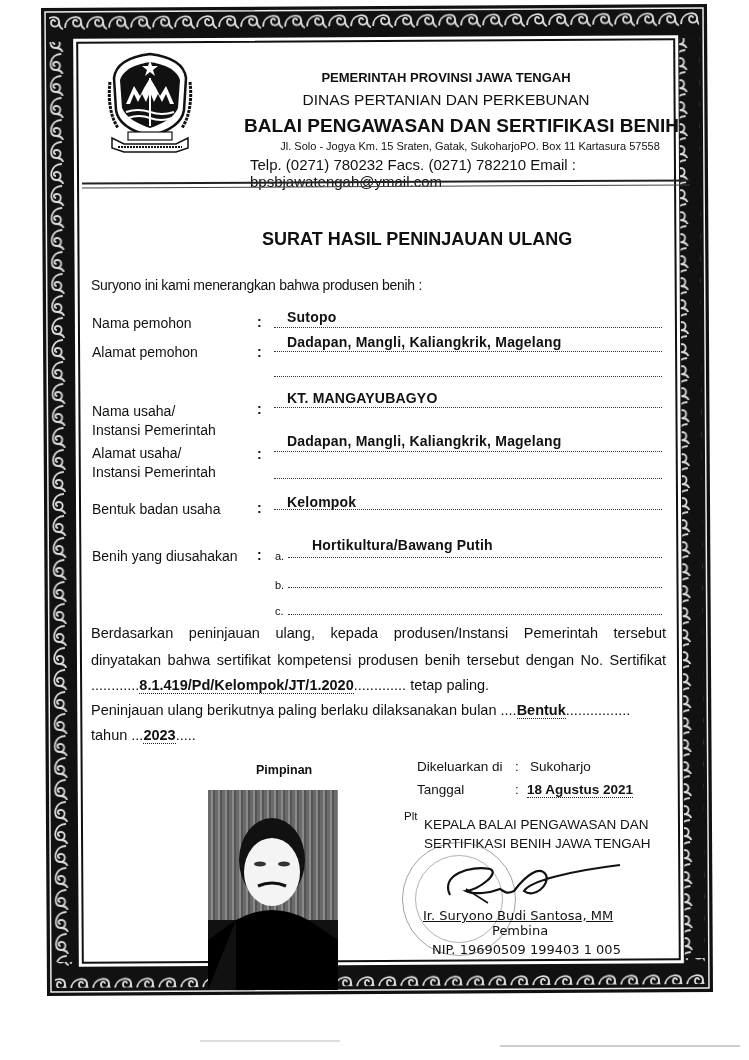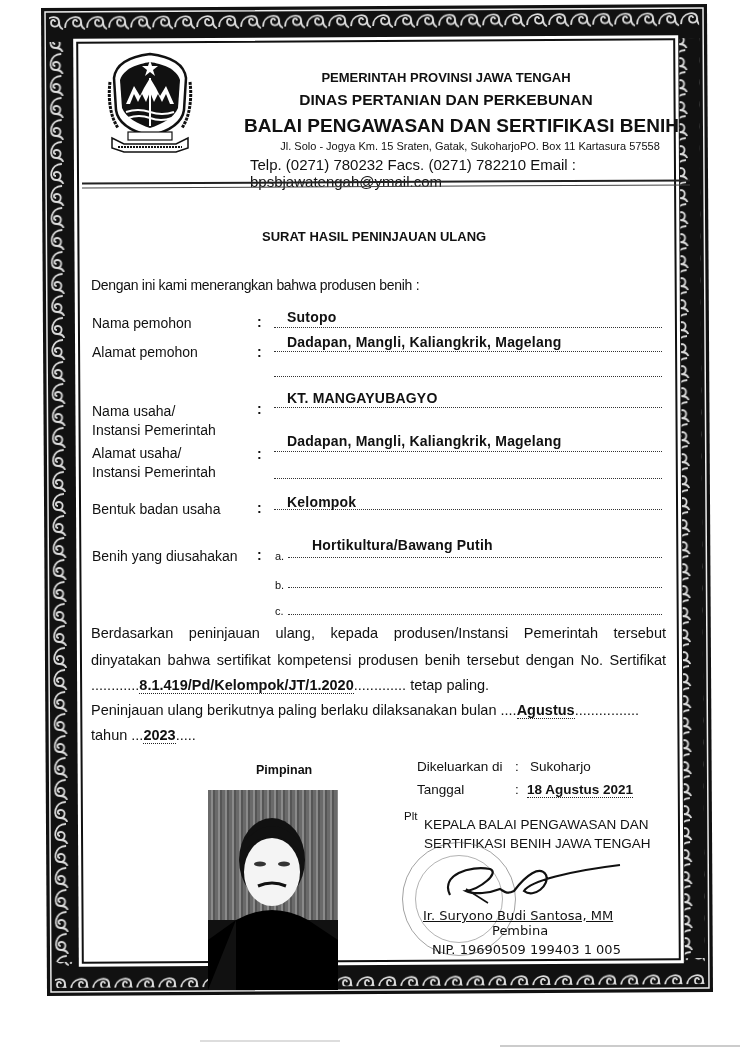--- a/index.html
+++ b/index.html
@@ -6,30 +6,30 @@
   body { width:749px; height:1060px; position:relative; overflow:hidden; font-family:"Liberation Sans", sans-serif; color:#111; }
   .abs { position:absolute; }
 
   
   .frame-outer { position:absolute; left:44px; top:6px; width:666px; height:988px; background:#111; transform:rotate(-0.35deg); }
   .frame-inner { position:absolute; left:79px; top:40px; width:595px; height:918px; background:#fff; border:2px solid #111; transform:rotate(-0.35deg); box-shadow:0 0 0 3px #fff, 0 0 0 4px #111; }
   .scroll-svg { position:absolute; left:44px; top:6px; width:666px; height:988px; transform:rotate(-0.35deg); pointer-events:none; }
 
   .hdr { position:absolute; left:240px; text-align:center; width:440px; }
   .h1 { top:70px; font-size:13px; font-weight:bold; left:246px; width:400px; }
-  .h2 { top:91px; font-size:15.5px; font-weight:bold; left:246px; width:400px; }
+  .h2 { top:91px; font-size:15.5px; font-weight:normal; left:246px; width:400px; }
   .h3 { top:115px; font-size:19px; font-weight:bold; left:244px; width:450px; text-align:left; }
   .h4 { top:140px; font-size:11px; left:250px; width:440px; text-align:center; }
   .h5 { top:156px; font-size:15px; left:250px; width:440px; text-align:left; }
   .rule1 { position:absolute; left:82px; top:181px; width:608px; height:2px; background:#222; transform:rotate(-0.3deg); }
   .rule2 { position:absolute; left:82px; top:186px; width:608px; height:1px; background:#444; transform:rotate(-0.3deg); }
 
   .logo { position:absolute; left:104px; top:48px; width:92px; height:106px; }
 
-  .title { position:absolute; left:262px; top:229px; font-size:13px; font-weight:bold; }
+  .title { position:absolute; left:262px; top:229px; font-size:18px; font-weight:bold; }
   .intro { position:absolute; left:91px; top:277px; font-size:14px; letter-spacing:-0.3px; }
 
   .lbl { position:absolute; left:92px; font-size:14px; }
   .colon { position:absolute; left:257px; font-size:14px; font-weight:bold; }
   .dots { position:absolute; left:274px; width:388px; border-bottom:1.5px dotted #333; height:1px; }
   .val { position:absolute; left:287px; font-size:14px; font-weight:bold; letter-spacing:0.2px; }
   .sub { position:absolute; left:275px; font-size:11px; }
 
   .para { position:absolute; left:91px; width:575px; font-size:14.5px; text-align:justify; text-align-last:justify; }
   .para.last { text-align-last:left; }
@@ -86,21 +86,21 @@
 
 <div class="hdr h1">PEMERINTAH PROVINSI JAWA TENGAH</div>
 <div class="hdr h2">DINAS PERTANIAN DAN PERKEBUNAN</div>
 <div class="hdr h3">BALAI PENGAWASAN DAN SERTIFIKASI BENIH</div>
 <div class="hdr h4">Jl. Solo - Jogya Km. 15 Sraten, Gatak, SukoharjoPO. Box 11 Kartasura 57558</div>
 <div class="hdr h5">Telp. (0271) 780232 Facs. (0271) 782210  Email : bpsbjawatengah@ymail.com</div>
 <div class="rule1"></div>
 <div class="rule2"></div>
 
 <div class="title">SURAT HASIL PENINJAUAN ULANG</div>
-<div class="intro">Dengan ini kami menerangkan bahwa produsen benih :</div>
+<div class="intro">Suryono ini kami menerangkan bahwa produsen benih :</div>
 
 <div class="lbl" style="top:315px">Nama pemohon</div>
 <div class="colon" style="top:314px">:</div>
 <div class="val" style="top:309px">Sutopo</div>
 <div class="dots" style="top:326px"></div>
 
 <div class="lbl" style="top:344px">Alamat pemohon</div>
 <div class="colon" style="top:344px">:</div>
 <div class="val" style="top:334px">Dadapan, Mangli, Kaliangkrik, Magelang</div>
 <div class="dots" style="top:350px"></div>
@@ -133,21 +133,21 @@
 <div class="dots" style="top:586px;left:288px;width:374px"></div>
 <div class="sub" style="top:605px">c.</div>
 <div class="dots" style="top:613px;left:288px;width:374px"></div>
 
 <div class="para" style="top:625px">Berdasarkan peninjauan ulang, kepada produsen/Instansi Pemerintah tersebut</div>
 <div class="para" style="top:652px">dinyatakan bahwa sertifikat kompetensi produsen benih tersebut dengan No. Sertifikat</div>
 <div class="para last" style="top:677px">
   <span>............</span><span class="uline">8.1.419/Pd/Kelompok/JT/1.2020</span><span>............. tetap paling.</span>
 </div>
 <div class="para last" style="top:702px">
-  <span>Peninjauan ulang berikutnya paling berlaku dilaksanakan bulan ....</span><span class="uline">Agustus</span><span>................</span>
+  <span>Peninjauan ulang berikutnya paling berlaku dilaksanakan bulan ....</span><span class="uline">Bentuk</span><span>................</span>
 </div>
 <div class="para last" style="top:727px">
   <span>tahun ...</span><span class="uline">2023</span><span>.....</span>
 </div>
 
 <div class="sig-txt" style="left:256px;top:763px;font-weight:bold;font-size:12.5px">Pimpinan</div>
 
 <div class="photo">
   <div class="photo-bg"></div>
   <svg width="130" height="200" viewBox="0 0 130 200" style="position:absolute;left:0;top:0">

